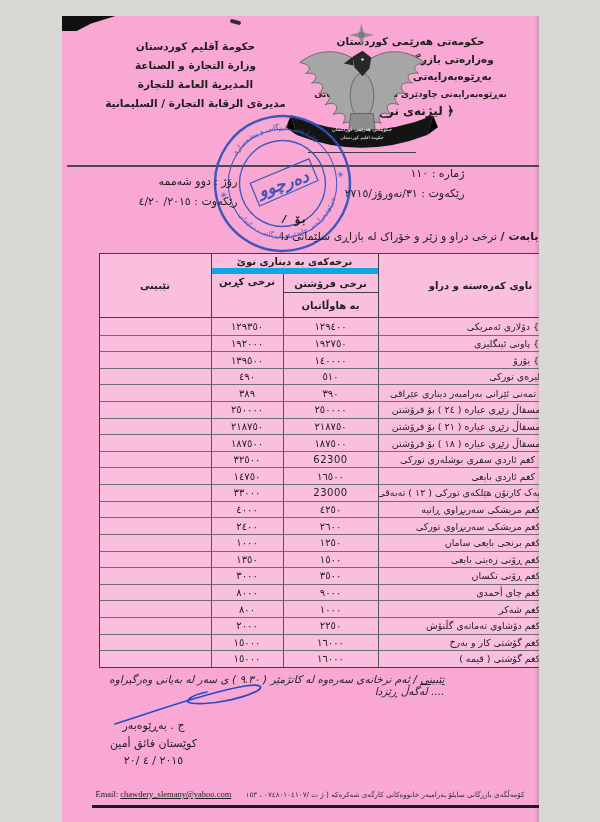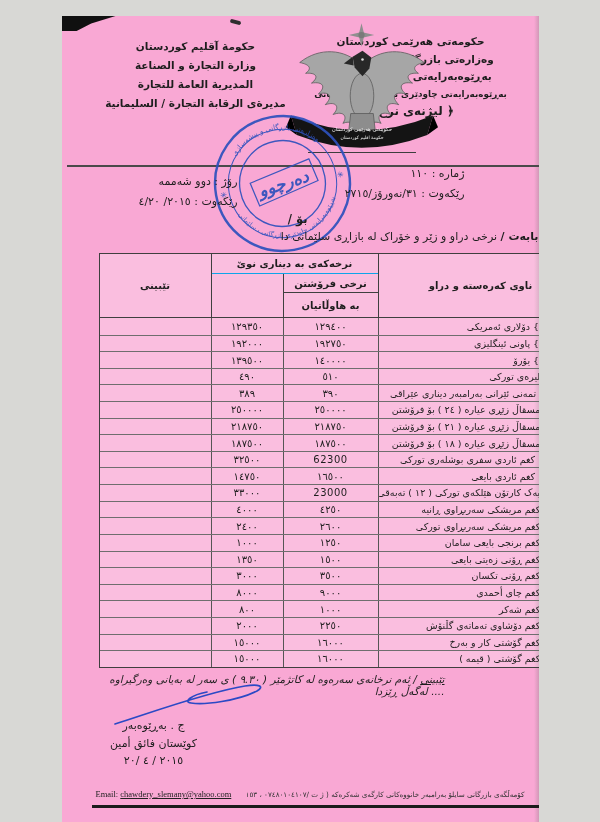--- a/index.html
+++ b/index.html
@@ -20,31 +20,31 @@
 
   .emblem { position:absolute; left:224px; top:4px; width:152px; height:138px; }
   .sep-short { position:absolute; top:136px; left:246px; width:108px; height:1.3px; background:#3d3d3d; }
   .sep-main  { position:absolute; top:149px; left:5px;  width:595px; height:2px; background:#4a4a4a; }
 
   .stamp { position:absolute; left:149px; top:96px; width:143px; height:143px; opacity:.92; }
 
   .ref-block { position:absolute; top:148px; right:74px; width:230px; direction:rtl; font-size:11px; line-height:20px; text-align:right; }
   .day-block { position:absolute; top:156px; left:56px; width:120px; direction:rtl; font-size:11px; line-height:20px; text-align:right; }
 
-  .to-line { position:absolute; top:196px; right:231px; font-size:11.5px; font-weight:bold; direction:rtl; }
+  .to-line { position:absolute; top:196px; right:231px; font-size:11.5px; font-weight:bold; direction:rtl;font-family:Liberation Mono, monospace; }
   .subject { position:absolute; top:214px; left:0; width:100%; text-align:right; font-size:11px; direction:rtl; }
   .subject .lbl { font-weight:bold; }
 
   
   .price-table { position:absolute; top:237px; left:37px; width:536px; direction:rtl; border:1.4px solid #3f3f3f; font-size:10px; background:rgba(255,255,255,.25); }
   .thead { display:grid; grid-template-columns:50px 205px 95px 72px 1fr; height:64px; border-bottom:1.2px solid #3f3f3f; font-weight:bold; }
   .thead > * + * { border-inline-start:1px solid #3f3f3f; }
   .hc { display:flex; align-items:center; justify-content:center; }
   .h-group { grid-column:3 / 5; display:flex; flex-direction:column; }
-  .h-group-top { height:20px; border-bottom:1px solid #0ea5e9; display:flex; align-items:center; justify-content:center; }
+  .h-group-top { height:20px; border-bottom:6px solid #0ea5e9; display:flex; align-items:center; justify-content:center; }
   .h-group-bottom { flex:1; display:flex; direction:rtl; }
   .h-sell { width:95px; border-inline-end:1px solid #3f3f3f; display:flex; flex-direction:column; }
   .h-sell-top { height:19px; border-bottom:1px solid #3f3f3f; display:flex; align-items:center; justify-content:center; }
   .h-sell-bot { flex:1; display:flex; align-items:center; justify-content:center; font-weight:bold; }
   .h-buy { flex:1; padding-top:2px; text-align:center; }
 
   .trow { display:grid; grid-template-columns:50px 205px 95px 72px 1fr; height:16.62px; }
   .trow + .trow { border-top:1px solid #6e6e6e; }
   .trow > * + * { border-inline-start:1px solid #555; }
   .c { display:flex; align-items:center; justify-content:center; overflow:hidden; white-space:nowrap; }
@@ -155,20 +155,21 @@
     <div class="thead">
       <div class="hc">ژ</div>
       <div class="hc">ناوى کەرەستە و دراو</div>
       <div class="h-group">
         <div class="h-group-top">نرخەکەى بە دینارى نوێ</div>
         <div class="h-group-bottom">
           <div class="h-sell">
             <div class="h-sell-top">نرخى فرۆشتن</div>
             <div class="h-sell-bot">بە هاوڵاتیان</div>
           </div>
+          <div class="h-buy">نرخى کڕین</div>
         </div>
       </div>
       <div class="hc">تێبینى</div>
     </div>
     <div>
         <div class="trow">
       <div class="c c-num">١</div>
       <div class="c c-name">{ ١٠٠ } دۆلارى ئەمریکى</div>
       <div class="c c-num">١٢٩٤٠٠</div>
       <div class="c c-num">١٢٩٣٥٠</div>

